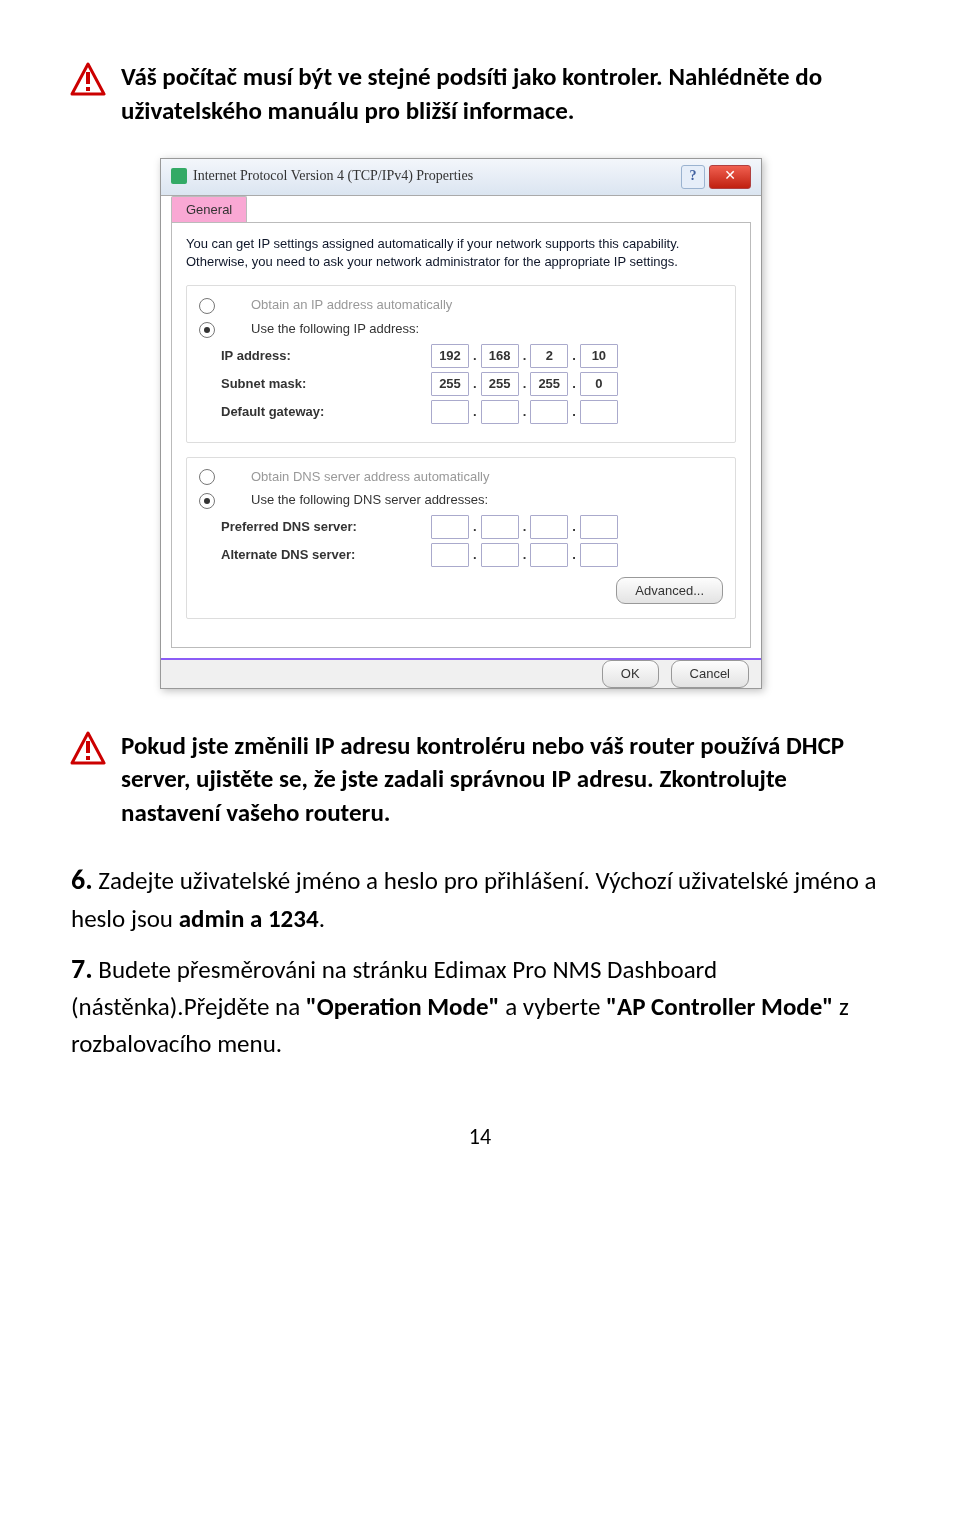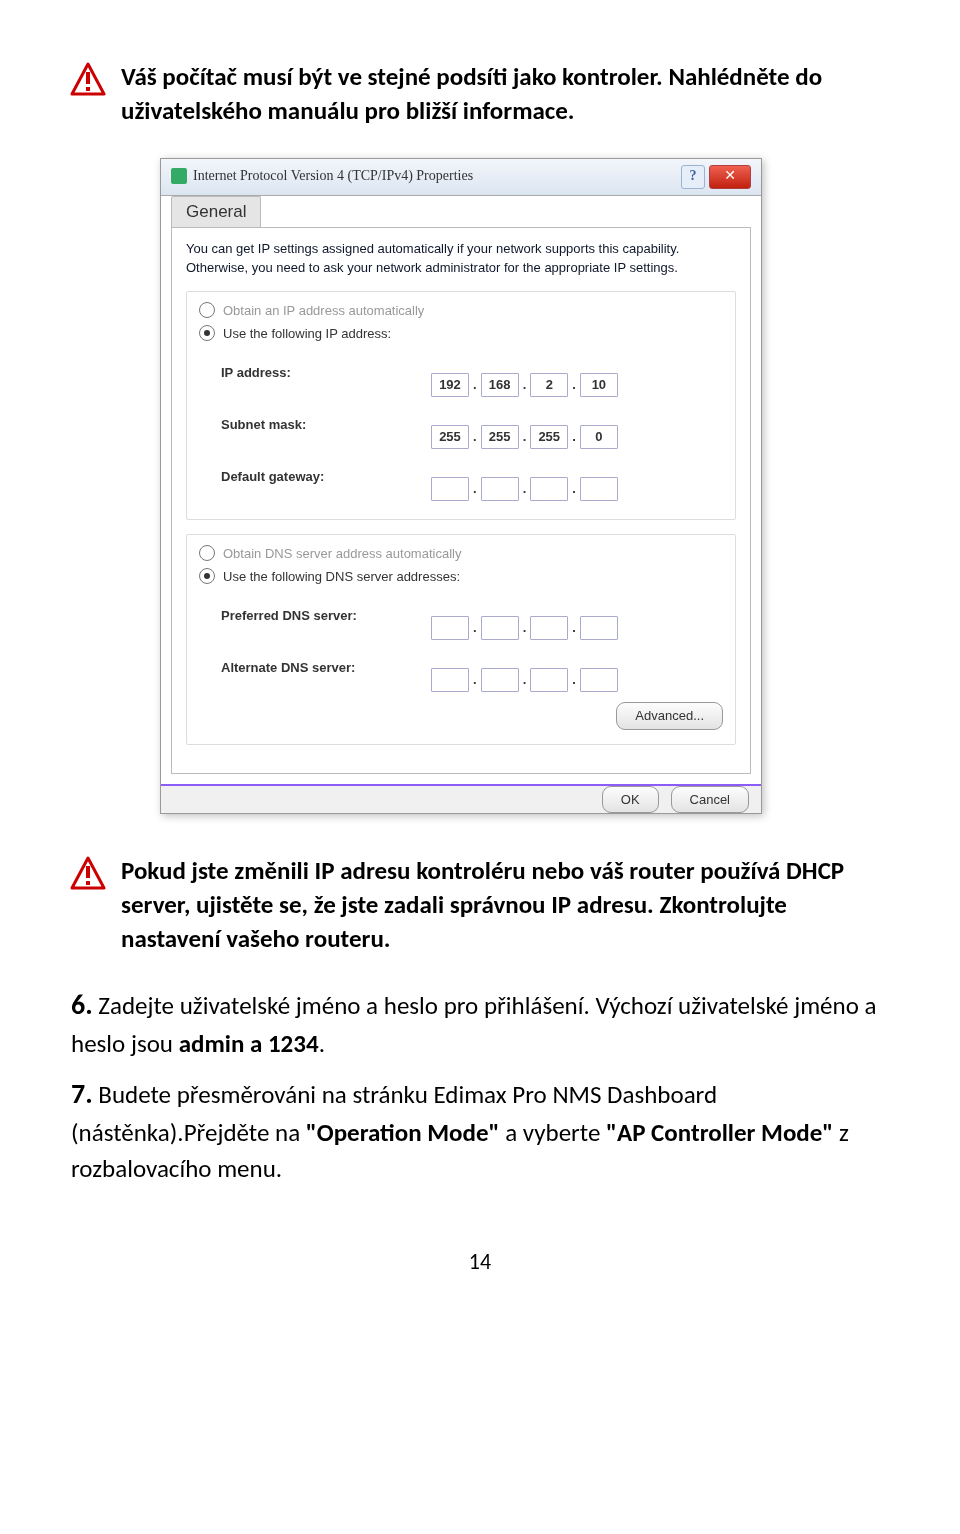--- a/index.html
+++ b/index.html
@@ -58,36 +58,36 @@
   }
   .ti-close {
     width:40px; height:22px; border:1px solid #b04040; border-radius:3px;
     background: linear-gradient(to bottom, #f06050, #c02010);
     color:#fff; display:flex; align-items:center; justify-content:center;
   }
   .win-body { padding: 0 10px 10px 10px; }
   .tab-row { display:flex; border-bottom:1px solid #bbb; }
   .tab {
     padding: 4px 14px; border:1px solid #bbb; border-bottom:none;
-    background:#e5e5e5; font-size:17px; margin-right:3px; border-radius:2px 2px 0 0;
+    background:#f9a8d4; font-size:13px; margin-right:3px; border-radius:2px 2px 0 0;
   }
   .tab-content {
     border:1px solid #bbb; border-top:none; padding:12px 14px 14px 14px; background:#fff;
   }
   .desc { font-size:13px; color:#0f172a; margin-bottom:14px; line-height:1.4; }
   .group { border:1px solid #ddd; border-radius:2px; padding:10px 12px 14px 12px; margin-bottom:14px; position:relative; }
-  .radio-row { display:flex; align-items:flex-start; margin-bottom:6px; font-size:13px; }
+  .radio-row { display:flex; align-items:flex-end; margin-bottom:6px; font-size:13px;gap:28px; }
   .radio-row .dot {
     width:14px; height:14px; border:1px solid #777; border-radius:50%; margin-right:8px;
     display:flex; align-items:center; justify-content:center; background:#fff;
   }
   .radio-row .dot.sel::after { content:""; width:6px; height:6px; border-radius:50%; background:#333; display:block; }
   .field-row { display:flex; align-items:center; margin:4px 0 4px 22px; font-size:13px;font-weight:bold; }
   .field-row .lbl { width:210px; }
-  .ip-box { display:flex; align-items:center; gap:0;margin-top:24px; }
+  .ip-box { display:flex; align-items:center; gap:0; }
   .ip-part {
     width:36px; border:1px solid #aac; border-radius:1px; background:#fff; text-align:center;
     height:22px; line-height:22px; font-size:13px; margin:0;
   }
   .ip-dot { padding:0 4px; }
   .disabled { color:#999; }
   .adv-row { text-align:right; margin-top:10px; }
   .btn {
     display:inline-block; padding:4px 18px; border:1px solid #999; border-radius:9px;
     background:linear-gradient(to bottom,#fdfdfd,#e3e3e3); font-size:13px; margin-left:8px;

